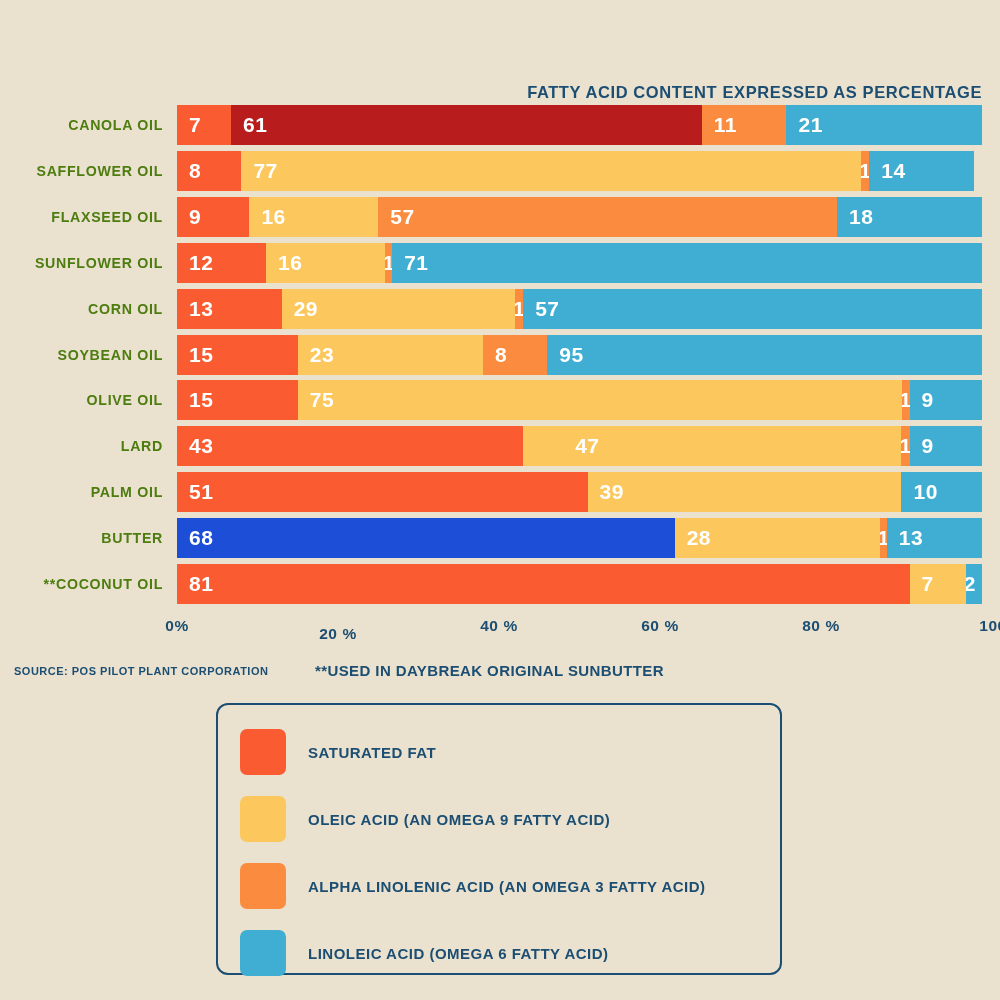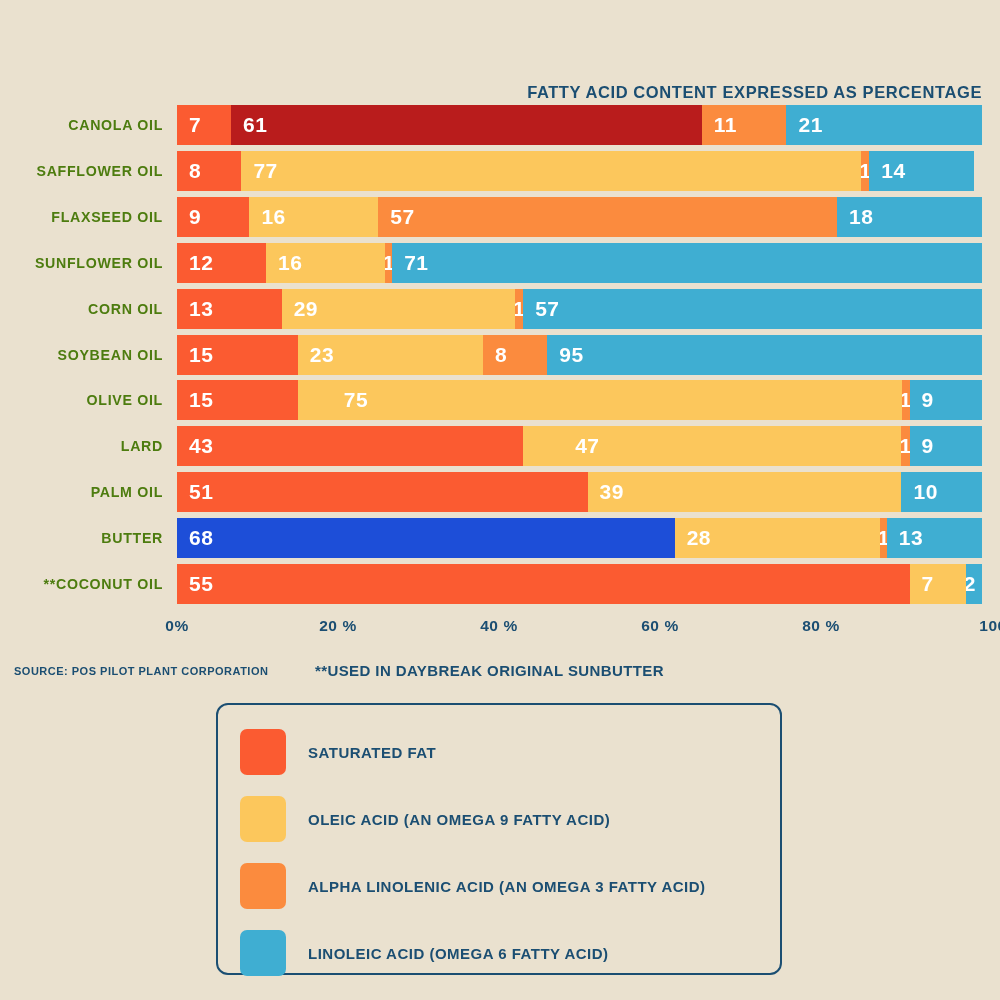--- a/index.html
+++ b/index.html
@@ -283,21 +283,21 @@
             <span class="seg-val">95</span>
           </div>
         </div>
       </div>
       <div class="bar-row" style="top: 275.4px;">
         <div class="row-label">OLIVE OIL</div>
         <div class="bar-track">
           <div class="seg" style="width: 120.75px; background: rgb(251, 91, 49);">
             <span class="seg-val">15</span>
           </div>
-          <div class="seg" style="width: 603.75px; background: rgb(252, 199, 92); padding-left: 34px;">
+          <div class="seg" style="width: 603.75px; background: rgb(252, 199, 92);">
             <span class="seg-val">75</span>
           </div>
           <div class="seg tiny" style="width: 8.05px; background: rgb(251, 139, 62);">
             <span class="seg-val">1</span>
           </div>
           <div class="seg" style="width: 72.45px; background: rgb(63, 174, 210);">
             <span class="seg-val">9</span>
           </div>
         </div>
       </div>
@@ -346,35 +346,35 @@
           </div>
           <div class="seg" style="width: 104.65px; background: rgb(63, 174, 210);">
             <span class="seg-val">13</span>
           </div>
         </div>
       </div>
       <div class="bar-row" style="top: 459px;">
         <div class="row-label">**COCONUT OIL</div>
         <div class="bar-track">
           <div class="seg" style="width: 732.55px; background: rgb(251, 91, 49);">
-            <span class="seg-val">55</span>
+            <span class="seg-val">81</span>
           </div>
           <div class="seg" style="width: 56.35px; background: rgb(252, 199, 92);">
             <span class="seg-val">7</span>
           </div>
           <div class="seg tiny" style="width: 16.1px; background: rgb(63, 174, 210);">
             <span class="seg-val">2</span>
           </div>
         </div>
       </div>
     </div>
 
   <div class="axis" id="axis">
       <div class="tick" style="left: 0px;">0%</div>
-      <div class="tick" style="left: 161px;">20 %</div>
+      <div class="tick" style="left: 161px; margin-top: 8px;">20 %</div>
       <div class="tick" style="left: 322px;">40 %</div>
       <div class="tick" style="left: 483px;">60 %</div>
       <div class="tick" style="left: 644px;">80 %</div>
       <div class="tick" style="left: 816px;">100</div>
     </div>
 
   <div class="source-note">SOURCE: POS PILOT PLANT CORPORATION</div>
 
   <div class="star-note">**USED IN DAYBREAK ORIGINAL SUNBUTTER</div>
 

